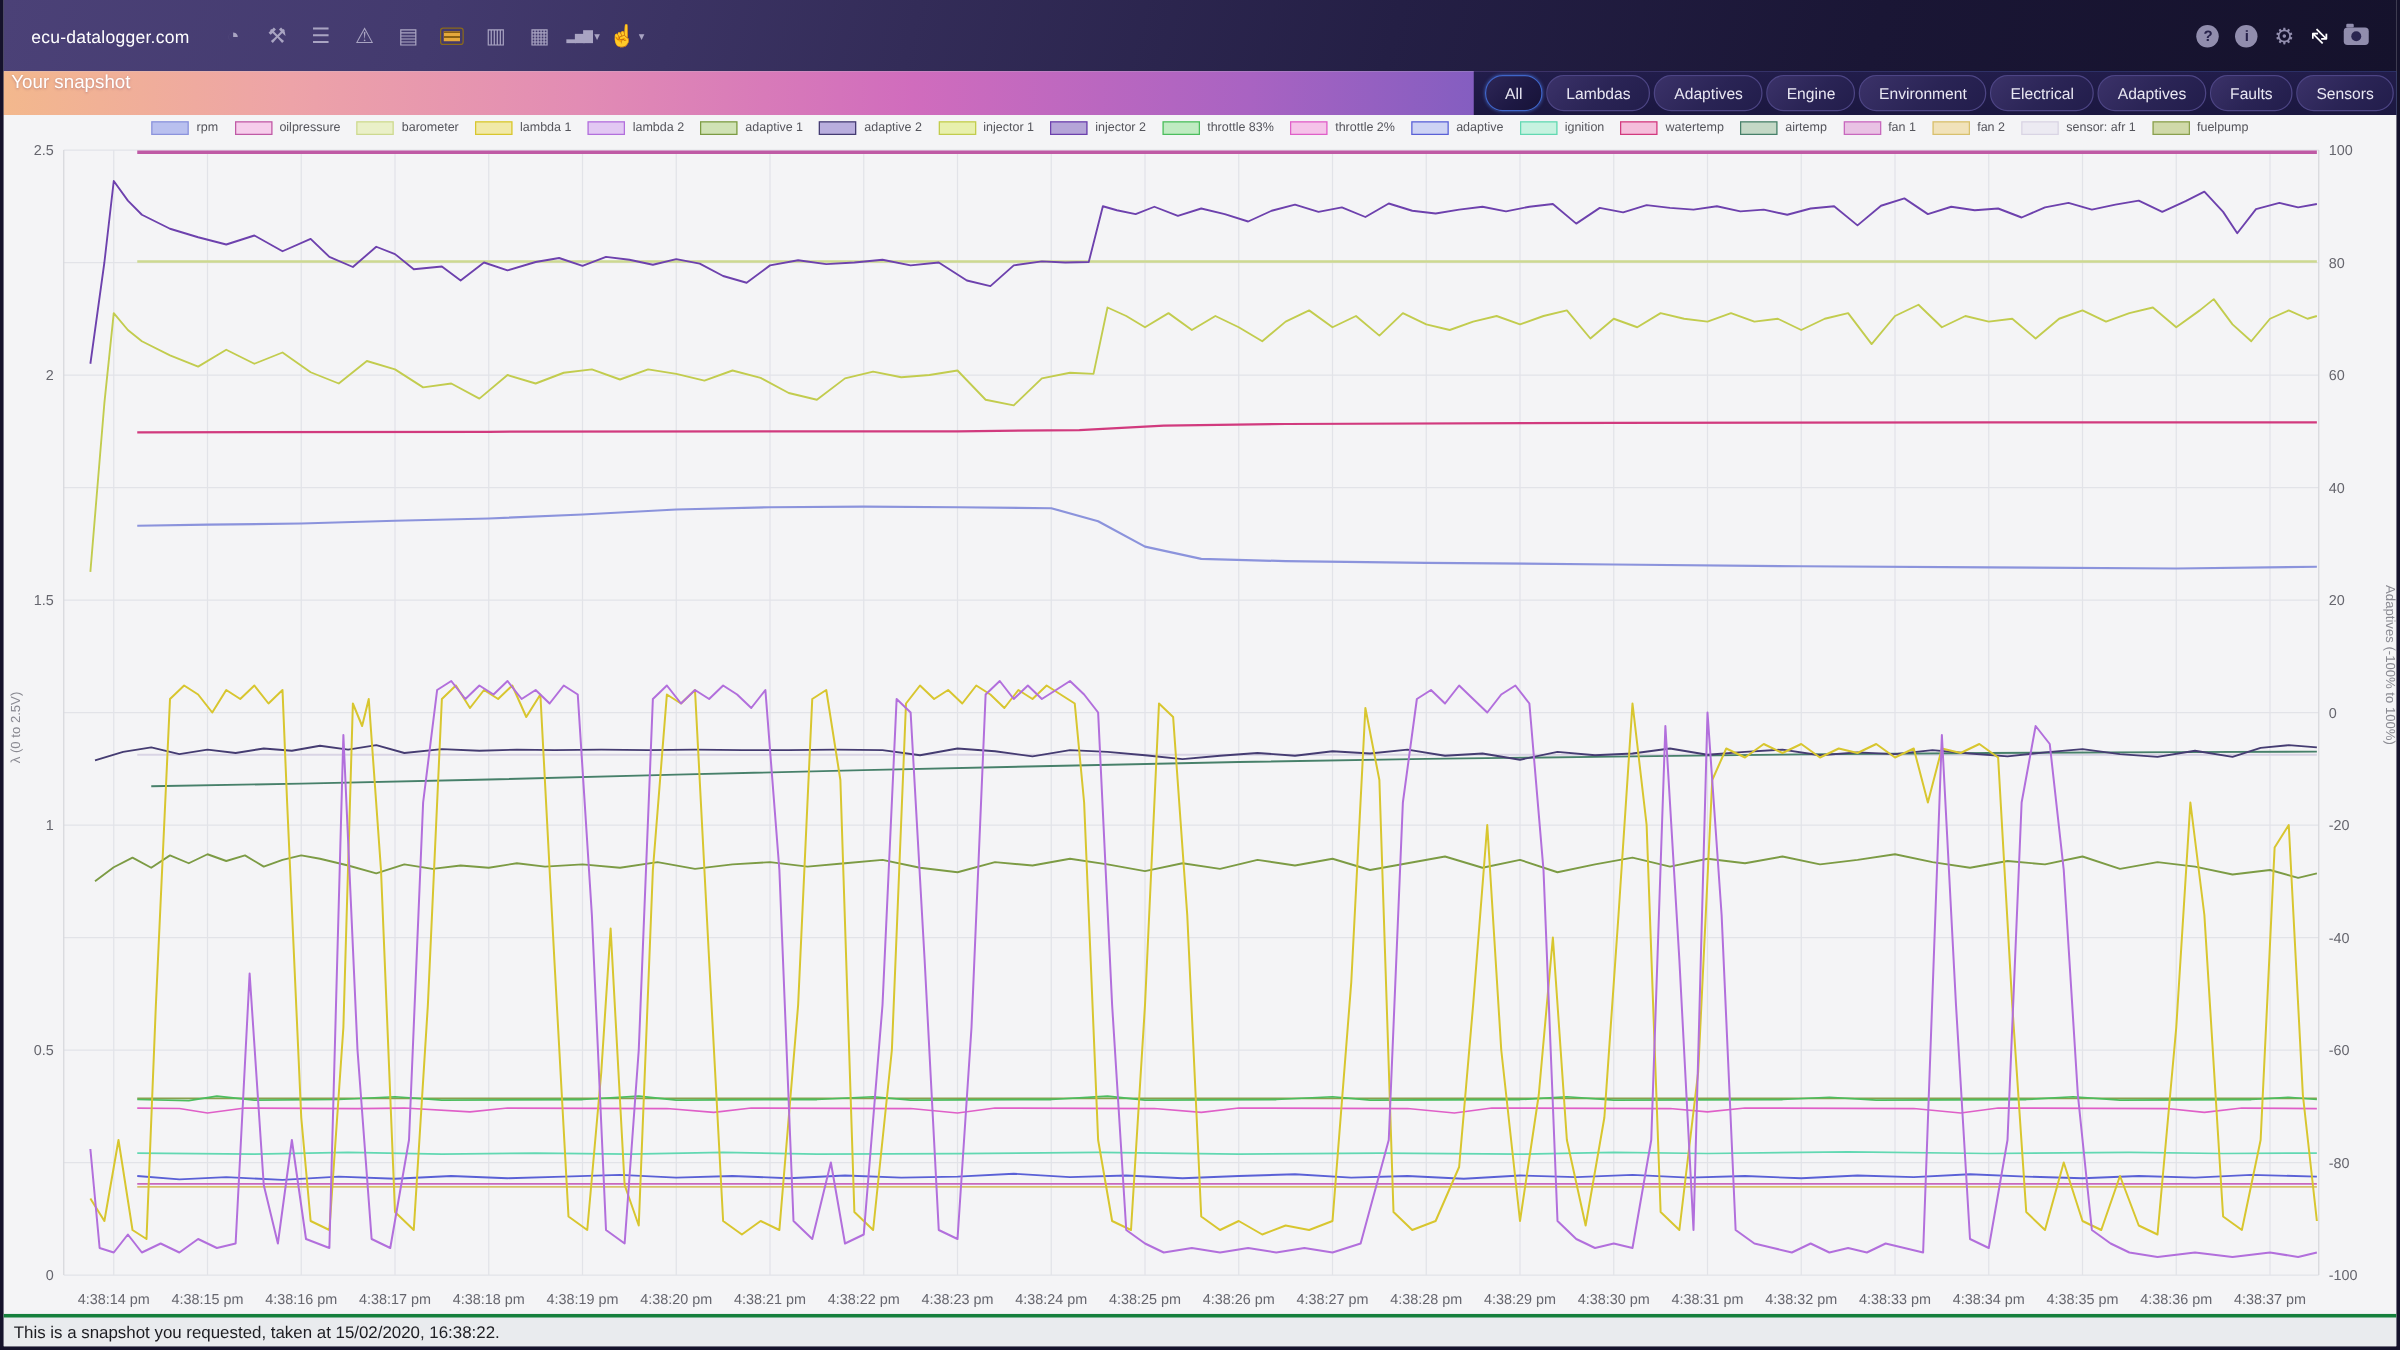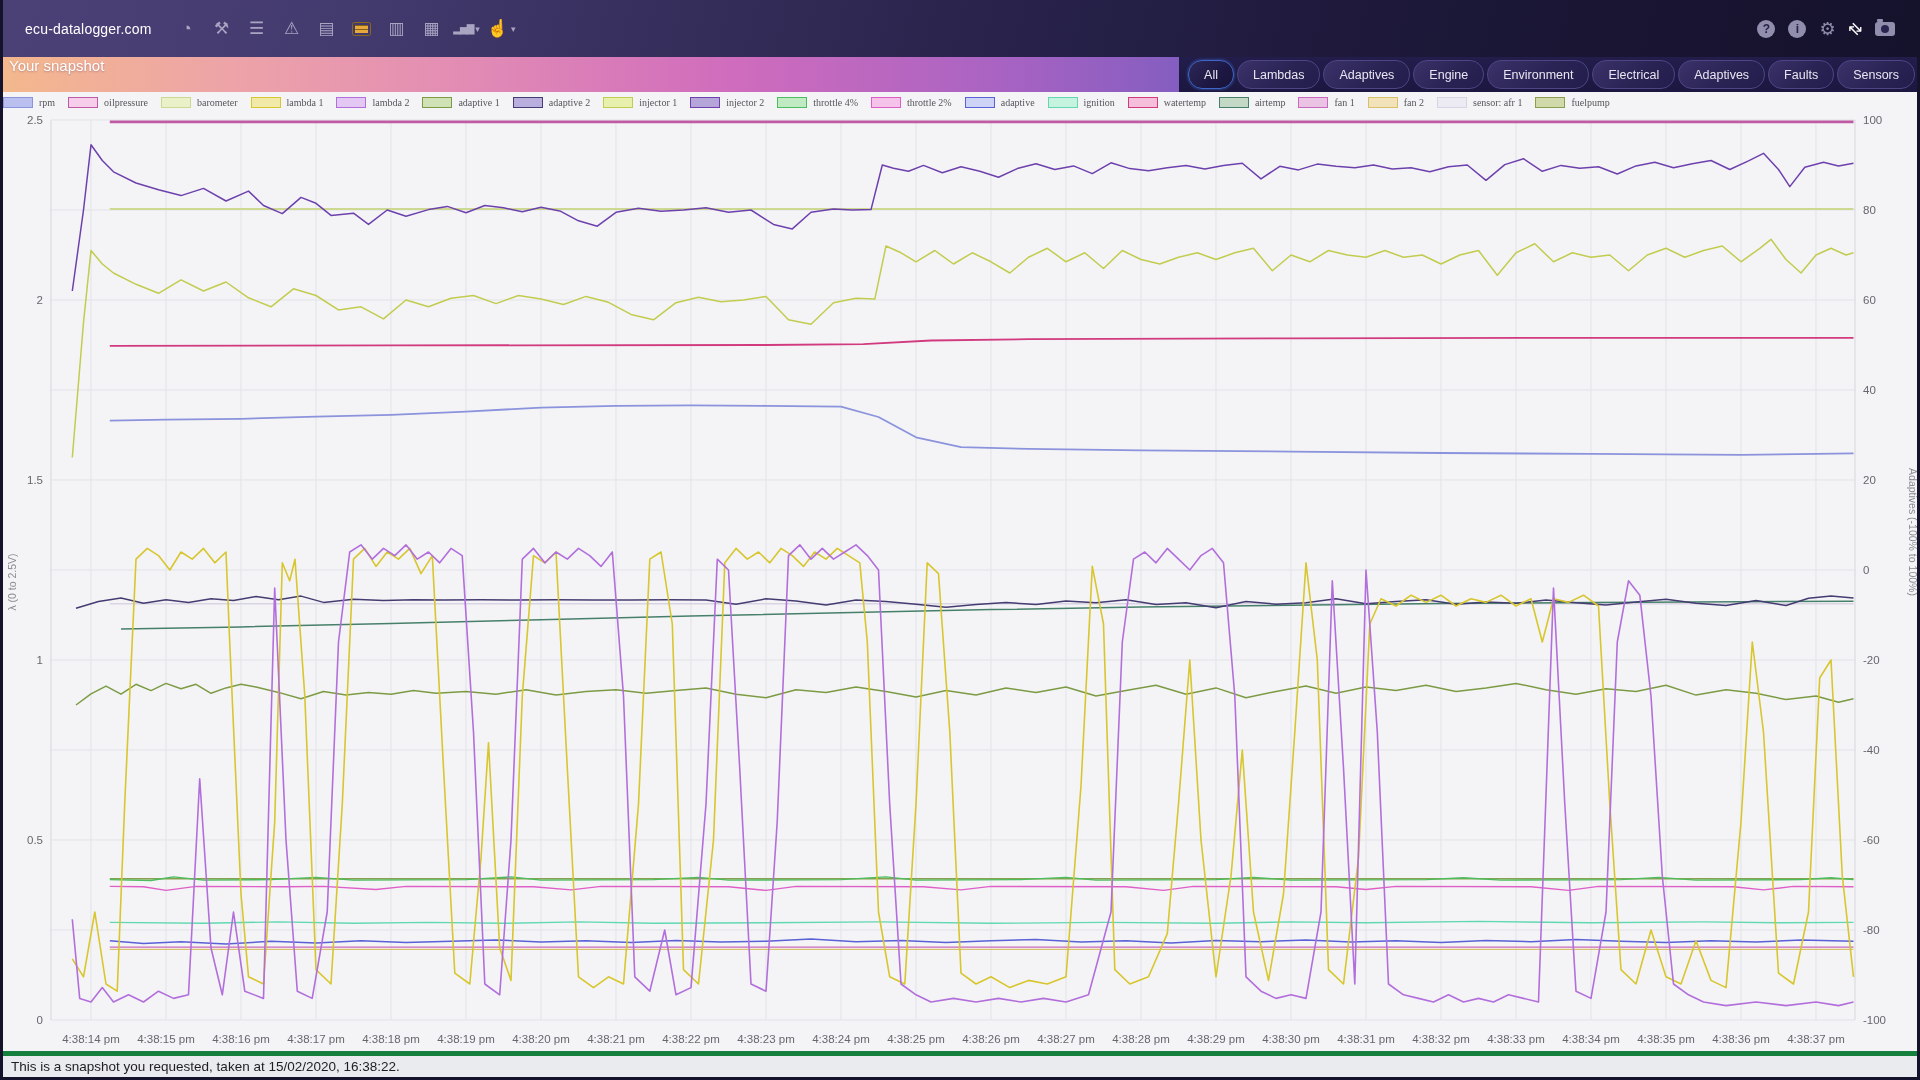--- a/index.html
+++ b/index.html
@@ -38,29 +38,29 @@
   .tabs { margin-left:auto; height:35px; display:flex; align-items:center; padding:0 2px 0 6px;
     background:linear-gradient(180deg,#221d4b,#1b1740); }
   .tab { height:29px; margin-left:3px; padding:0 15px; display:flex; align-items:center;
     color:#e8e6f2; font-size:12.5px; cursor:pointer; border-radius:14px;
     border:1px solid #4d4584; background:linear-gradient(135deg,#3b3269 0%,#2a2455 55%,#221d4b 100%); }
   .tab.active { background:linear-gradient(135deg,#2e2757 0%,#1d1843 60%,#171337 100%);
     border:1px solid #3f65c8; box-shadow:0 0 3px rgba(80,130,240,.7); }
 
   
   .chart-area { position:relative; flex:1 1 auto; background:#f4f4f6; overflow:hidden; }
-  .legend { position:absolute; top:5px; left:0; width:100%; display:flex; justify-content:flex-start;
-    align-items:center; gap:13px; z-index:3;font-family:Liberation Serif, serif; }
+  .legend { position:absolute; top:5px; left:0; width:100%; display:flex; justify-content:center;
+    align-items:center; gap:13px; z-index:3; }
   .legend-item { display:flex; align-items:center; cursor:pointer; }
   .legend-box { width:30px; height:11px; border-style:solid; border-width:1.5px; }
   .legend-label { margin-left:6px; font-size:10px; color:#55555c; white-space:nowrap; }
   svg.plot { position:absolute; left:0; top:0; }
 
   
-  .footer { flex:0 0 26px; background:#e9ebee; border-top:5px solid #15803d;
+  .footer { flex:0 0 26px; background:#e9ebee; border-top:3px solid #15803d;
     font-size:13.5px; color:#1d1d22; display:flex; align-items:center; padding:0 8px; }
 </style>
 </head>
 <body>
 
 <div class="app">
 
   <div class="navbar">
     <div class="brand">ecu-datalogger.com</div>
     <div class="toolbar" id="toolbar">
@@ -154,21 +154,21 @@
         <span class="legend-item">
           <span class="legend-box" style="background: rgb(232, 240, 173); border-color: rgb(194, 204, 78);"></span>
           <span class="legend-label">injector 1</span>
         </span>
         <span class="legend-item">
           <span class="legend-box" style="background: rgb(181, 165, 216); border-color: rgb(109, 65, 173);"></span>
           <span class="legend-label">injector 2</span>
         </span>
         <span class="legend-item">
           <span class="legend-box" style="background: rgb(192, 235, 194); border-color: rgb(76, 189, 94);"></span>
-          <span class="legend-label">throttle 4%</span>
+          <span class="legend-label">throttle 83%</span>
         </span>
         <span class="legend-item">
           <span class="legend-box" style="background: rgb(245, 195, 233); border-color: rgb(223, 95, 200);"></span>
           <span class="legend-label">throttle 2%</span>
         </span>
         <span class="legend-item">
           <span class="legend-box" style="background: rgb(205, 211, 244); border-color: rgb(90, 96, 214);"></span>
           <span class="legend-label">adaptive</span>
         </span>
         <span class="legend-item">

